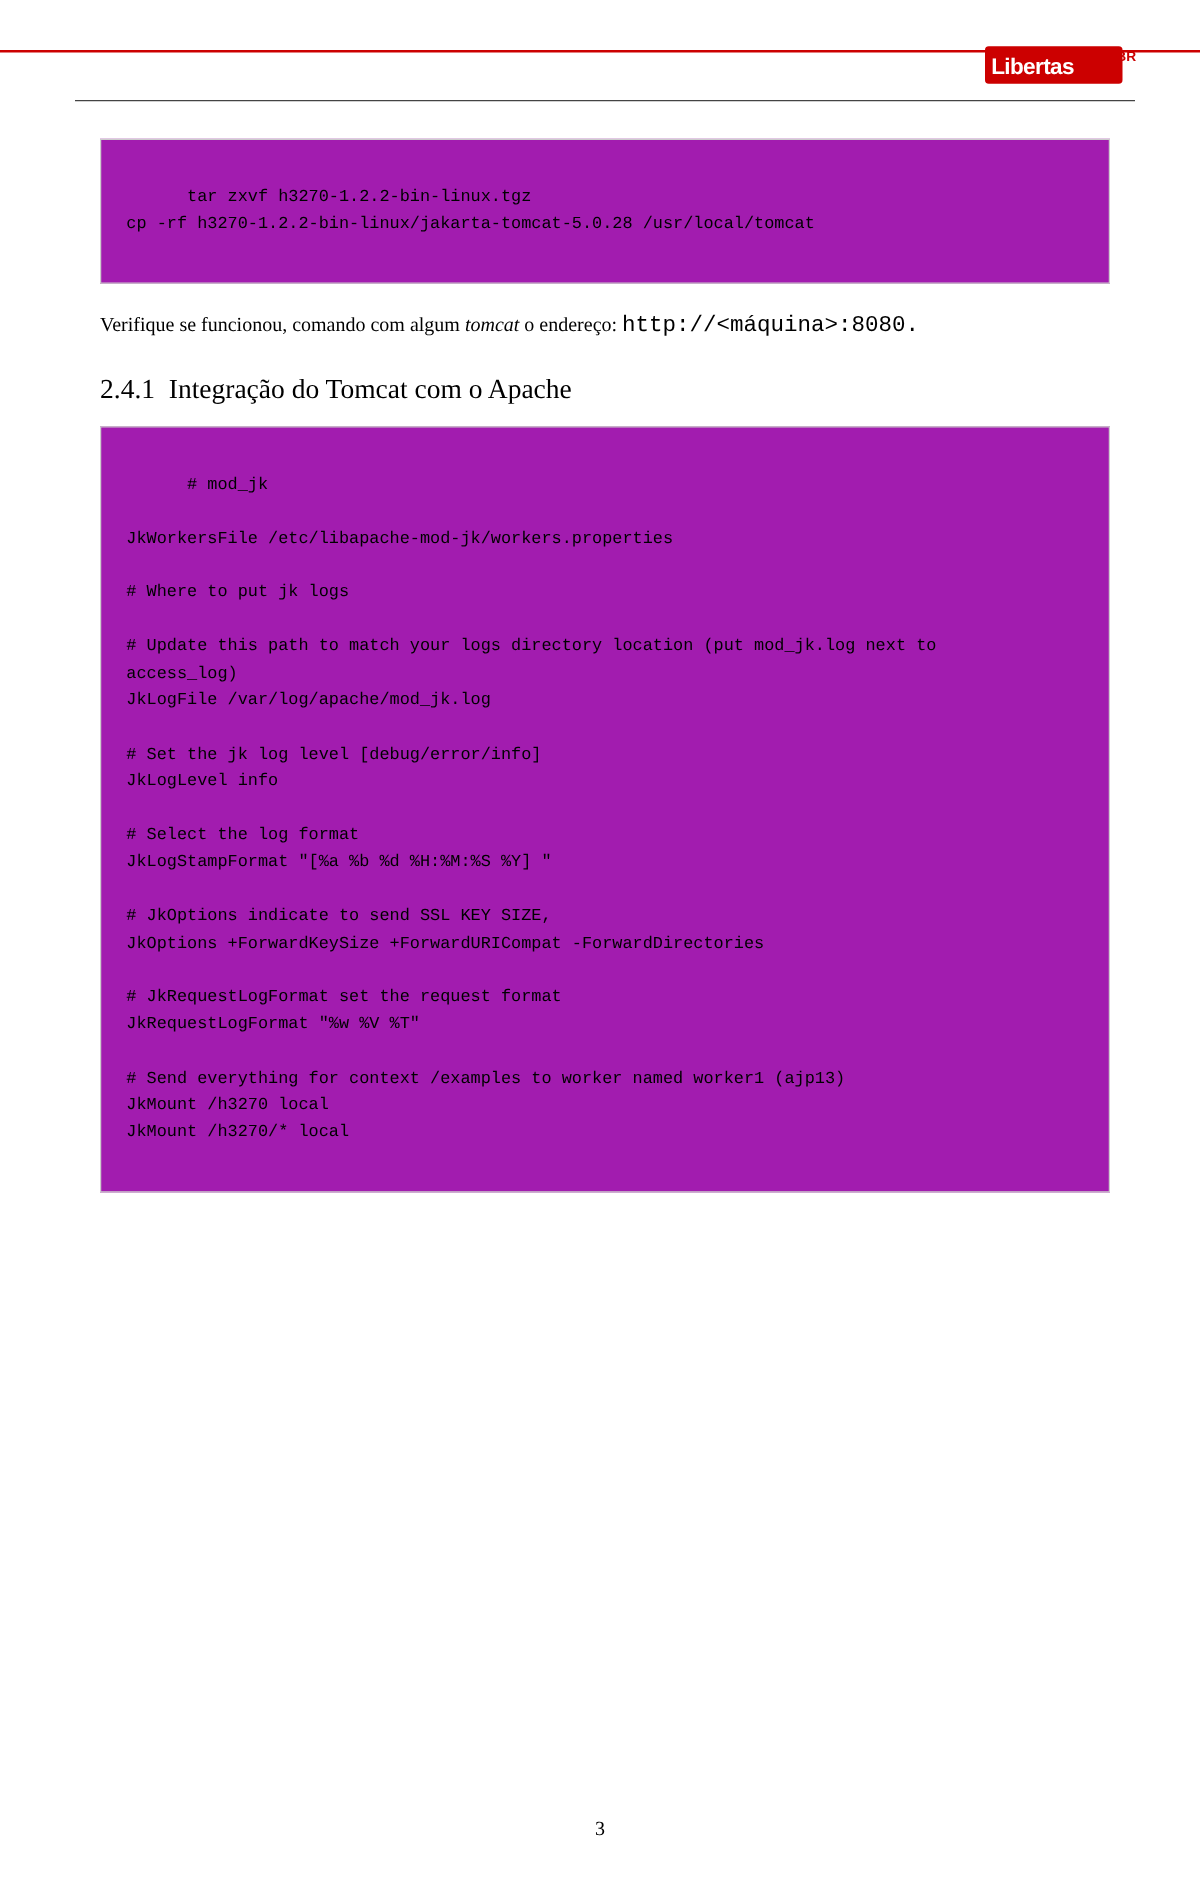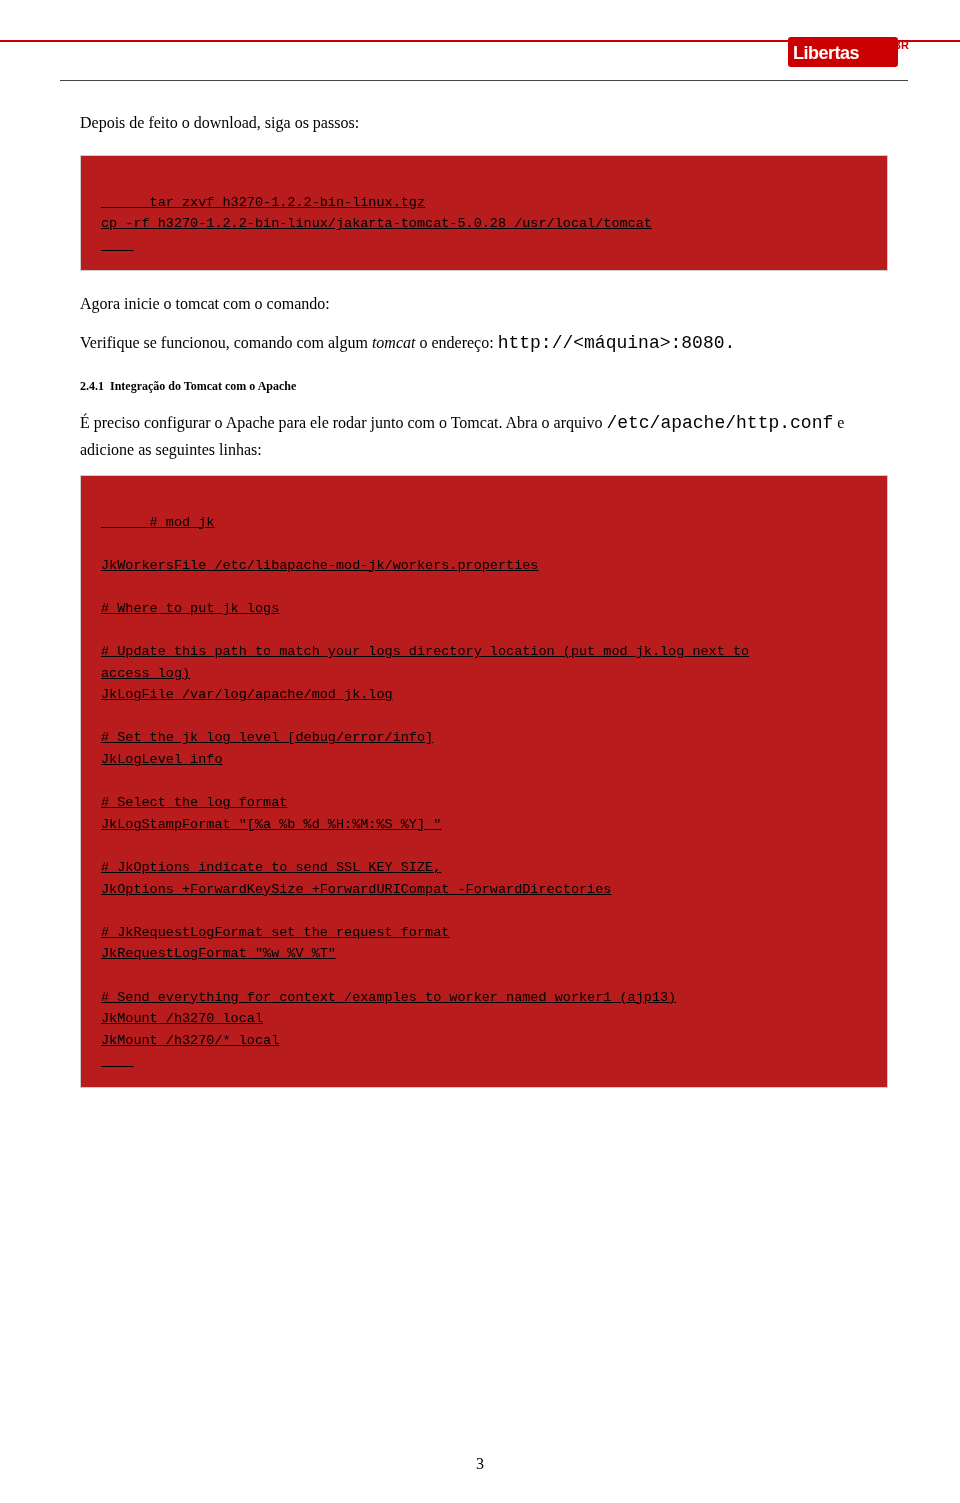--- a/index.html
+++ b/index.html
@@ -61,41 +61,40 @@
     }
 
     .intro-text {
       font-size: 16px;
       margin-bottom: 20px;
       line-height: 1.5;
     }
 
     
     .code-block {
-      background: #b91c1c;
+      background: #a21caf;
       border: 1px solid #cccccc;
       padding: 14px 20px;
       font-family: 'Courier New', Courier, monospace;
       font-size: 13.5px;
       margin-bottom: 20px;
       line-height: 1.6;
       white-space: pre;
-      text-decoration: underline;
     }
 
     .inline-code {
       font-family: Liberation Mono, monospace;
       font-size: 18px;
       text-align: center;
     }
 
     
     .section-heading {
-      font-size: 12px;
-      font-weight: bold;
+      font-size: 22px;
+      font-weight: normal;
       margin-top: 20px;
       margin-bottom: 14px;
       line-height: 1.4;
     }
 
     
     .para {
       font-size: 16px;
       line-height: 1.6;
       margin-bottom: 12px;
@@ -133,45 +132,36 @@
 
         <text x="105" y="14" font-family="Arial, sans-serif" font-size="11" font-weight="bold" fill="#cc0000">BR</text>
       </svg>
     </div>
   </div>
 
   <hr class="header-rule">
 
   <div class="content">
 
-    <p class="intro-text">
-      <span>Depois de feito o download, siga os passos:</span>
-    </p>
 
     <div class="code-block">
       <span>tar zxvf h3270-1.2.2-bin-linux.tgz
 cp -rf h3270-1.2.2-bin-linux/jakarta-tomcat-5.0.28 /usr/local/tomcat</span>
     </div>
 
-    <p class="para">
-      <span>Agora inicie o tomcat com o comando:</span>
-    </p>
 
 
     <p class="para">
       <span>Verifique se funcionou, comando com algum </span><span class="italic">tomcat</span><span> o endereço: </span><span class="inline-code">http://&lt;máquina&gt;:8080.</span>
     </p>
 
     <h2 class="section-heading">
       <span>2.4.1</span>&nbsp;&nbsp;<span>Integração do Tomcat com o Apache</span>
     </h2>
 
-    <p class="para">
-      <span>É preciso configurar o Apache para ele rodar junto com o Tomcat. Abra o arquivo </span><span class="inline-code">/etc/apache/http.conf</span><span> e adicione as seguintes linhas:</span>
-    </p>
 
     <div class="code-block">
       <span># mod_jk
 
 JkWorkersFile /etc/libapache-mod-jk/workers.properties
 
 # Where to put jk logs
 
 # Update this path to match your logs directory location (put mod_jk.log next to
 access_log)

